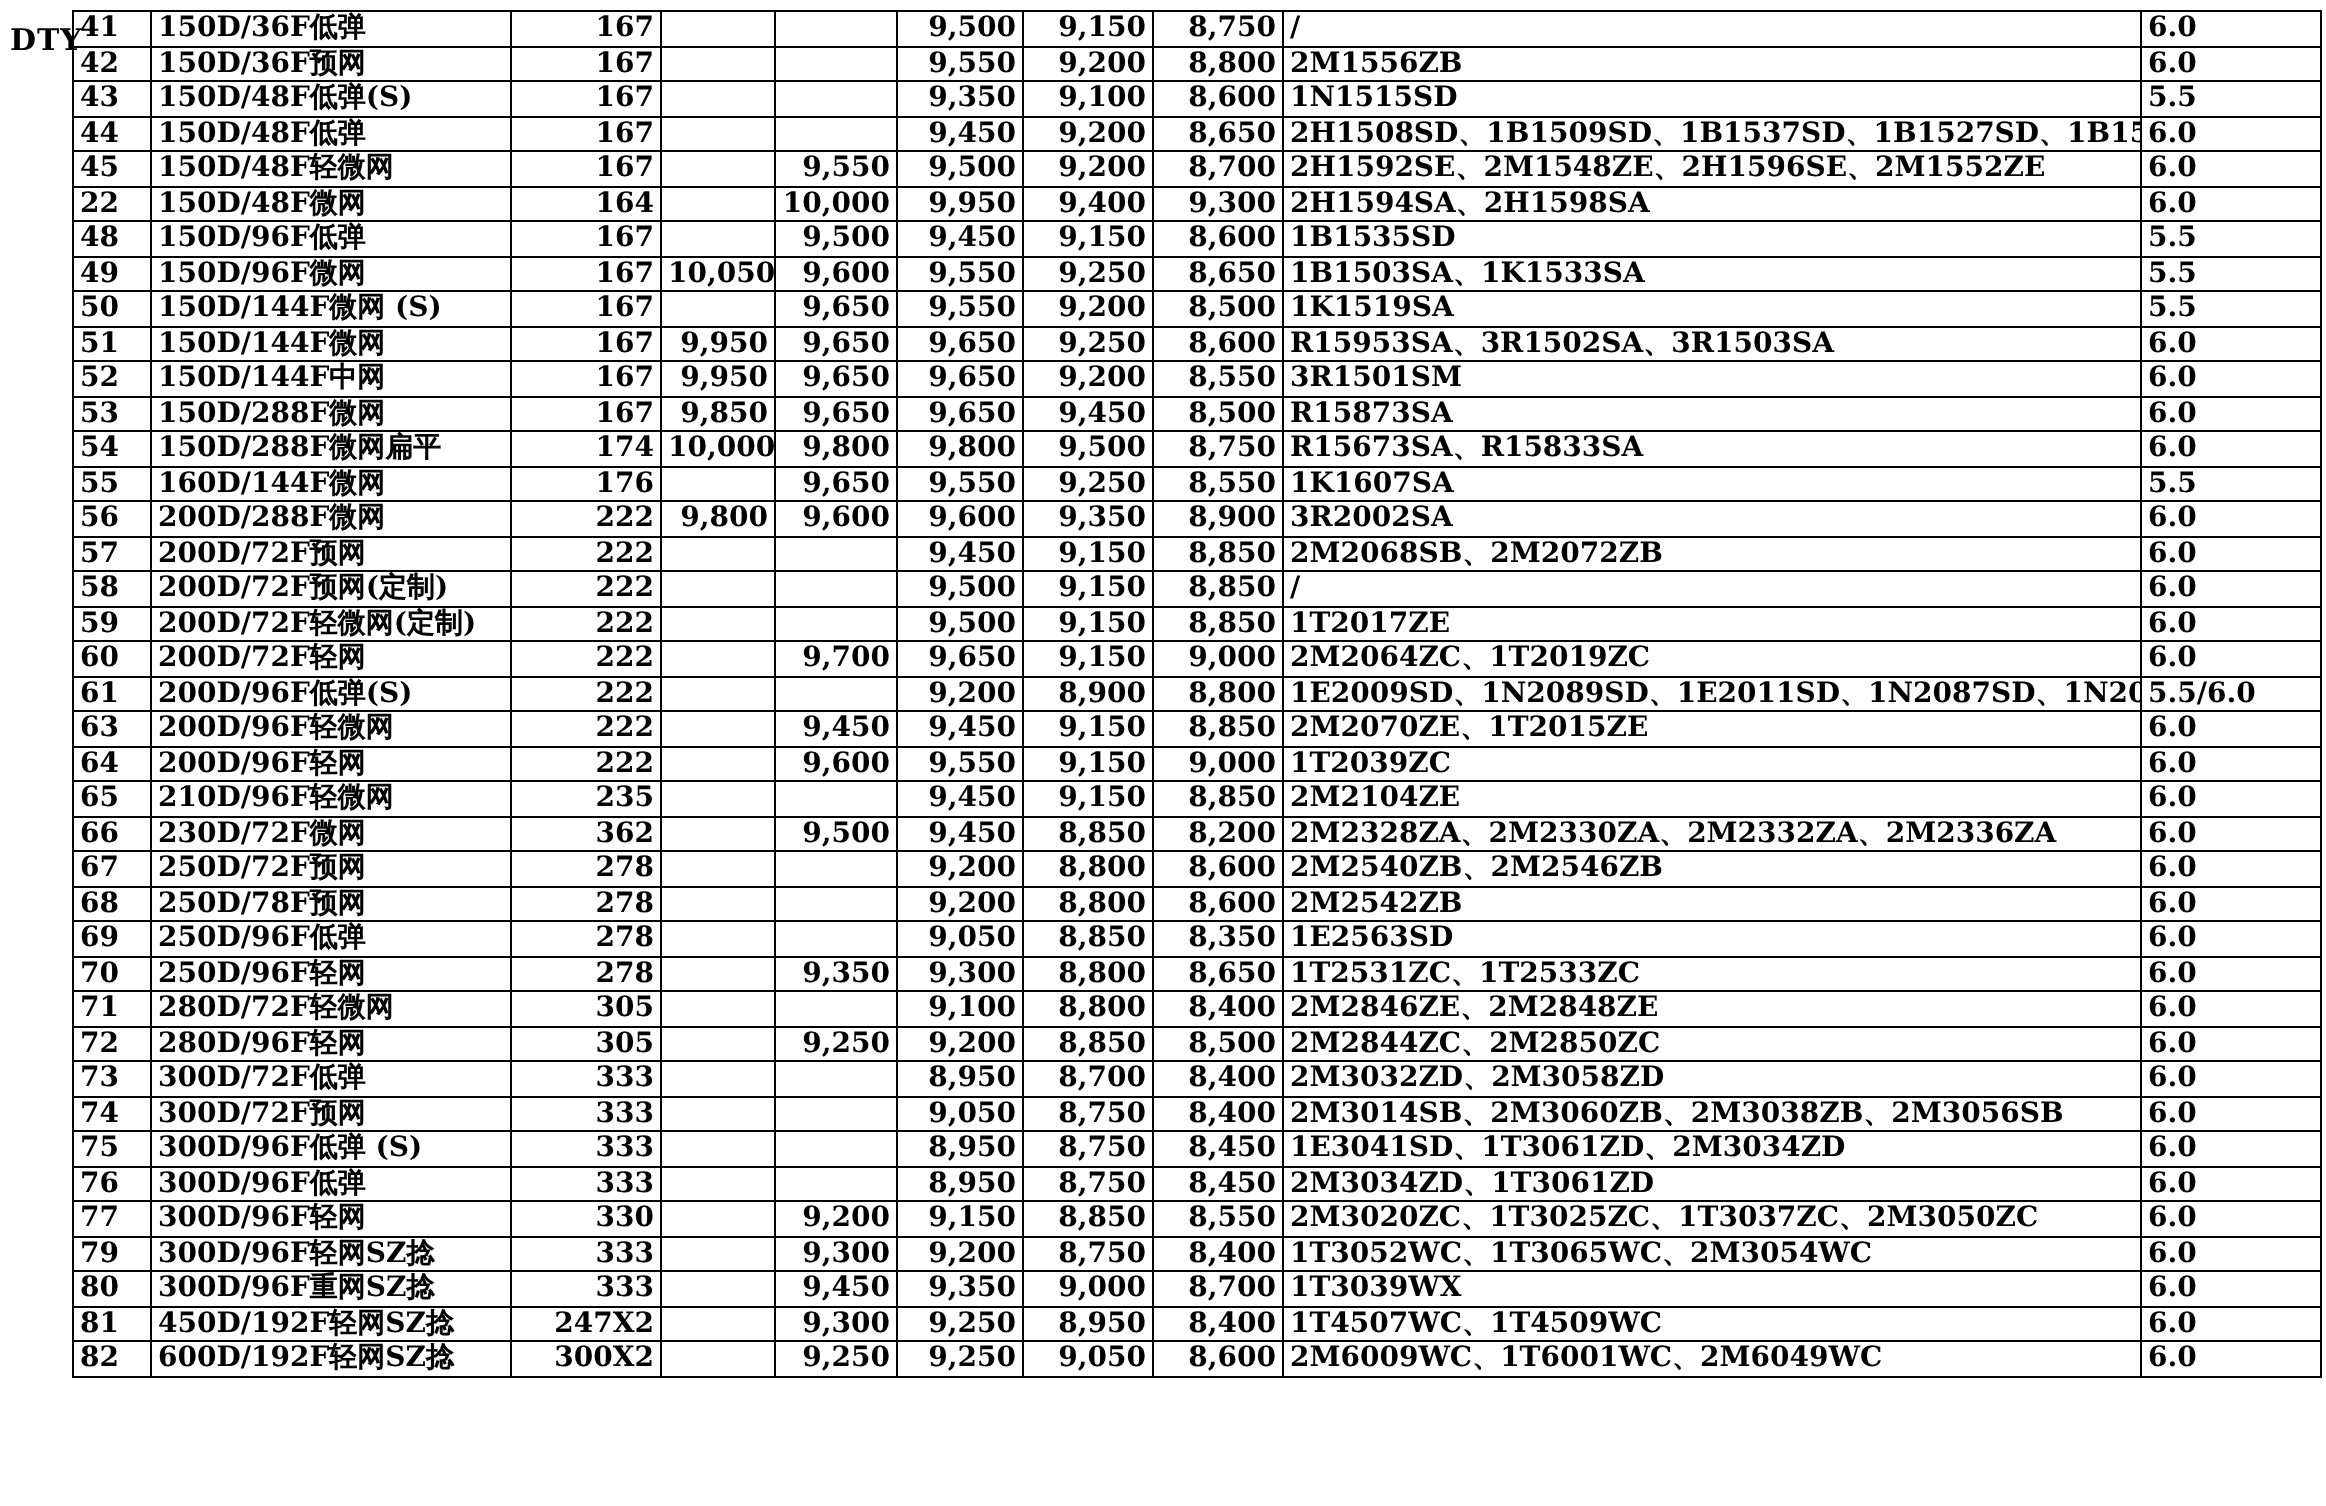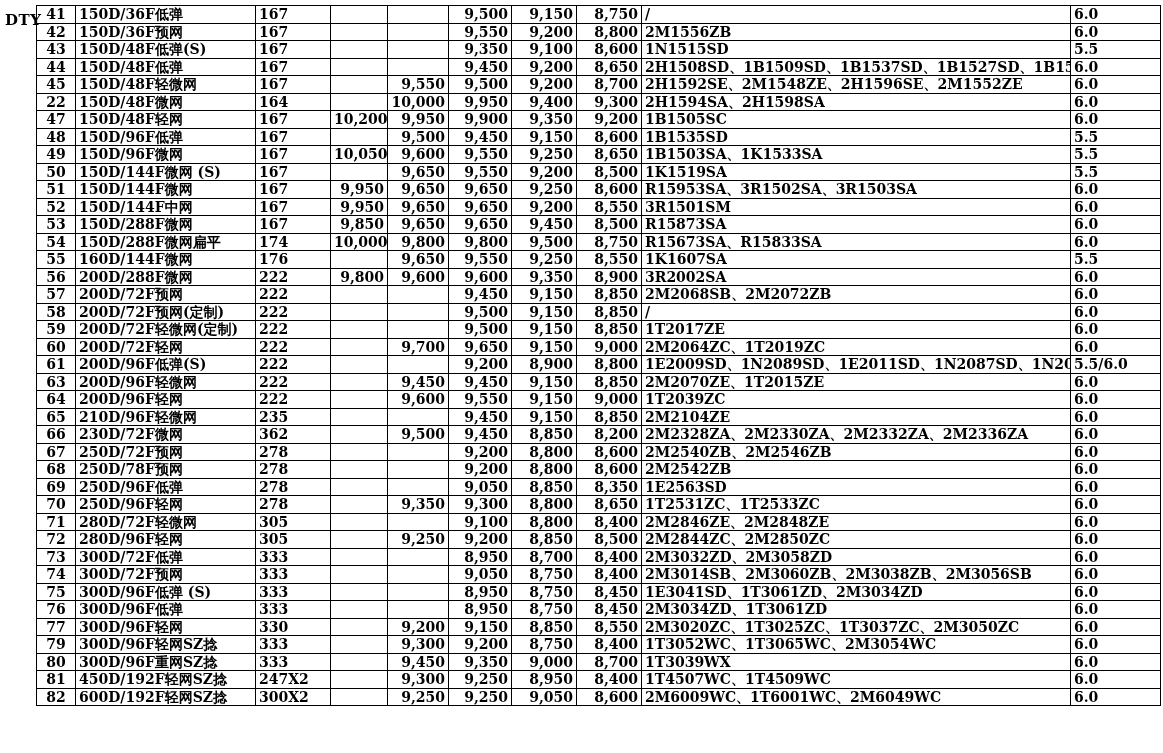--- a/index.html
+++ b/index.html
@@ -15,23 +15,23 @@
   table.grid{
     position:absolute;left:36px;top:5px;width:1124px;
     border-collapse:collapse;table-layout:fixed;
   }
   table.grid td{
     border:1px solid #000;
     font-size:14px;height:16.5px;line-height:16px;
     padding:0 3px;white-space:nowrap;overflow:hidden;
     vertical-align:middle;
   }
-  td.c-no{text-align:center;padding:0 1px;}
+  td.c-no{padding:0 1px;}
   td.c-name{text-align:left;margin-top:25px;}
-  td.c-spec{text-align:left;margin-left:24px;}
+  td.c-spec{text-align:right;margin-left:24px;}
   td.c-p1,td.c-p2,td.c-p3,td.c-p4,td.c-p5{text-align:right;padding-right:3px;}
   td.c-codes{text-align:left;white-space:normal;overflow:visible;}
   td.c-value{}
 </style>
 </head>
 <body>
 
 <div class="sheet">
   <div class="cat-label">DTY</div>
 
@@ -115,32 +115,20 @@
           <td class="c-spec">164</td>
           <td class="c-p1"></td>
           <td class="c-p2">10,000</td>
           <td class="c-p3">9,950</td>
           <td class="c-p4">9,400</td>
           <td class="c-p5">9,300</td>
           <td class="c-codes">2H1594SA、2H1598SA</td>
           <td class="c-value">6.0</td>
         </tr>
         <tr>
-          <td class="c-no">47</td>
-          <td class="c-name">150D/48F轻网</td>
-          <td class="c-spec">167</td>
-          <td class="c-p1">10,200</td>
-          <td class="c-p2">9,950</td>
-          <td class="c-p3">9,900</td>
-          <td class="c-p4">9,350</td>
-          <td class="c-p5">9,200</td>
-          <td class="c-codes">1B1505SC</td>
-          <td class="c-value">6.0</td>
-        </tr>
-        <tr>
           <td class="c-no">48</td>
           <td class="c-name">150D/96F低弹</td>
           <td class="c-spec">167</td>
           <td class="c-p1"></td>
           <td class="c-p2">9,500</td>
           <td class="c-p3">9,450</td>
           <td class="c-p4">9,150</td>
           <td class="c-p5">8,600</td>
           <td class="c-codes">1B1535SD</td>
           <td class="c-value">5.5</td>

